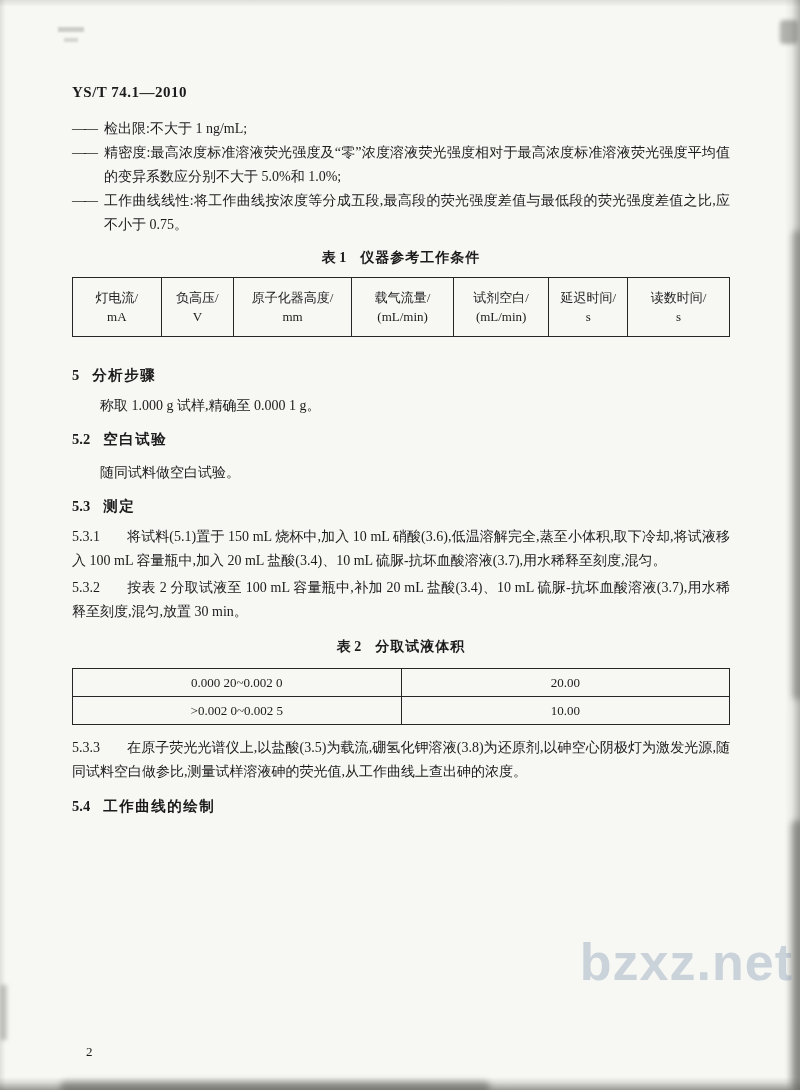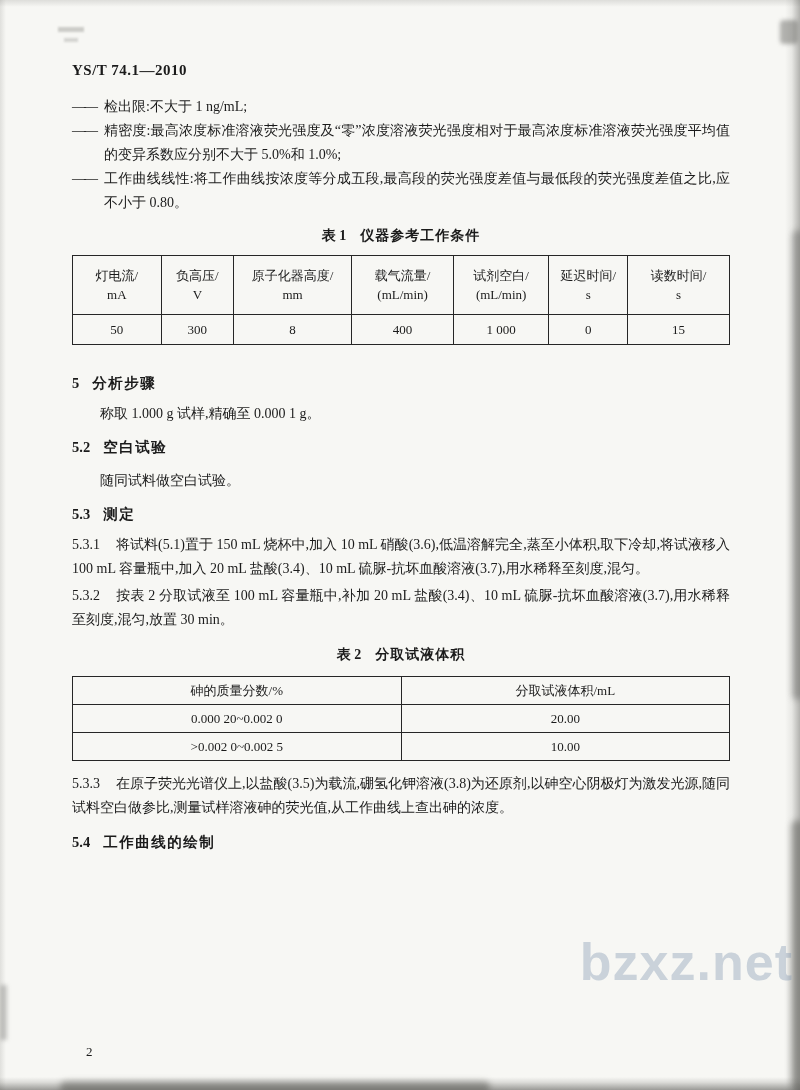--- a/index.html
+++ b/index.html
@@ -7,21 +7,21 @@
   .page {
     position:relative;
     width:800px; height:1090px;
     margin:0 auto;
     background:#f7f7f4;
     overflow:hidden;
     font-family:"Liberation Serif","DejaVu Serif",serif;
     color:#1b1b1b;
     font-size:14px;
   }
-  .content { position:absolute; left:72px; right:70px; top:62px; }
+  .content { position:absolute; left:72px; right:70px; top:84px; }
 
   .doc-header { font-size:15px; font-weight:bold; letter-spacing:0.5px; }
 
   .dash-list { margin-top:16px; }
   .dash-item { display:flex; line-height:24px; }
   .dash { width:32px; flex:none; letter-spacing:-2px; }
   .dash-item .txt { flex:1; text-align:justify; }
 
   .para { line-height:24px; text-align:justify; }
   .lead { margin-top:7px; text-indent:2em; }
@@ -48,21 +48,21 @@
   .h53 { margin-top:11px; }
   .h54 { margin-top:12px; }
 
   .b51 { margin-top:8px; text-indent:2em; }
   .b52 { margin-top:11px; text-indent:2em; }
   .p531 { margin-top:8px; }
   .p532 { margin-top:3px; }
   .p533 { margin-top:11px; }
   .p541 { margin-top:7px; }
   .p542 { margin-top:7px; }
-  .pnum { margin-right:16px; }
+  .pnum { margin-right:27px; }
 
   .page-number {
     position:absolute; left:86px; top:1044px;
     font-size:13px;
   }
 
   .watermark {
     position:absolute; right:7px; top:932px;
     font-family:Liberation Sans, sans-serif;
     font-weight:bold; font-size:52px; letter-spacing:1px;
@@ -130,21 +130,21 @@
       <div class="dash-item">
         <span class="dash">——</span>
         <span class="txt">检出限:不大于 1 ng/mL;</span>
       </div>
       <div class="dash-item">
         <span class="dash">——</span>
         <span class="txt">精密度:最高浓度标准溶液荧光强度及“零”浓度溶液荧光强度相对于最高浓度标准溶液荧光强度平均值的变异系数应分别不大于 5.0%和 1.0%;</span>
       </div>
       <div class="dash-item">
         <span class="dash">——</span>
-        <span class="txt">工作曲线线性:将工作曲线按浓度等分成五段,最高段的荧光强度差值与最低段的荧光强度差值之比,应不小于 0.80。</span>
+        <span class="txt">工作曲线线性:将工作曲线按浓度等分成五段,最高段的荧光强度差值与最低段的荧光强度差值之比,应不小于 0.75。</span>
       </div>
     </div>
 
 
     <div class="caption t1-caption">
       <span>表 1</span><span class="cap-title">仪器参考工作条件</span>
     </div>
 
     <table class="t1">
       <colgroup>
@@ -180,29 +180,20 @@
             </th>
         <th>
               <div>延迟时间/</div>
               <div>s</div>
             </th>
         <th>
               <div>读数时间/</div>
               <div>s</div>
             </th>
       </tr>
-      <tr>
-        <td>50</td>
-        <td>300</td>
-        <td>8</td>
-        <td>400</td>
-        <td>1 000</td>
-        <td>0</td>
-        <td>15</td>
-      </tr>
     </tbody>
       </table>
 
     <div class="heading h5">
       <span>5</span><span class="ht">分析步骤</span>
     </div>
 
     <div class="para b51">称取 1.000 g 试样,精确至 0.000 1 g。</div>
 
     <div class="heading h52">
@@ -223,24 +214,20 @@
     <div class="caption t2-caption">
       <span>表 2</span><span class="cap-title">分取试液体积</span>
     </div>
 
     <table class="t2">
       <colgroup>
           <col style="width:50%">
           <col style="width:50%">
         </colgroup>
       <tbody>
-          <tr>
-        <th>砷的质量分数/%</th>
-        <th>分取试液体积/mL</th>
-      </tr>
       <tr>
         <td>0.000 20~0.002 0</td>
         <td>20.00</td>
       </tr>
       <tr>
         <td>&gt;0.002 0~0.002 5</td>
         <td>10.00</td>
       </tr>
     </tbody>
       </table>

